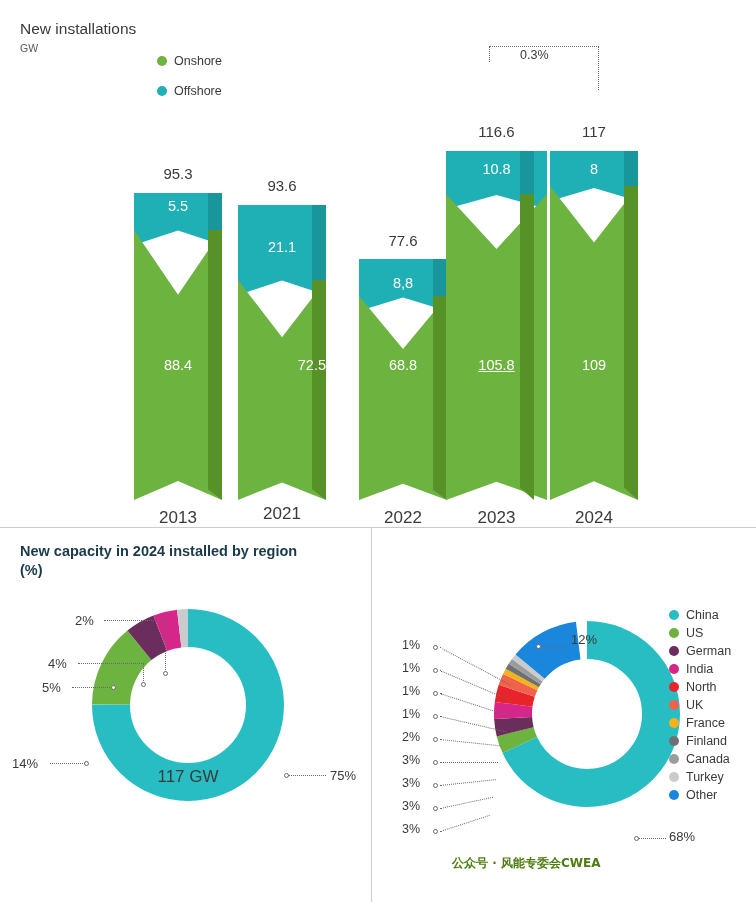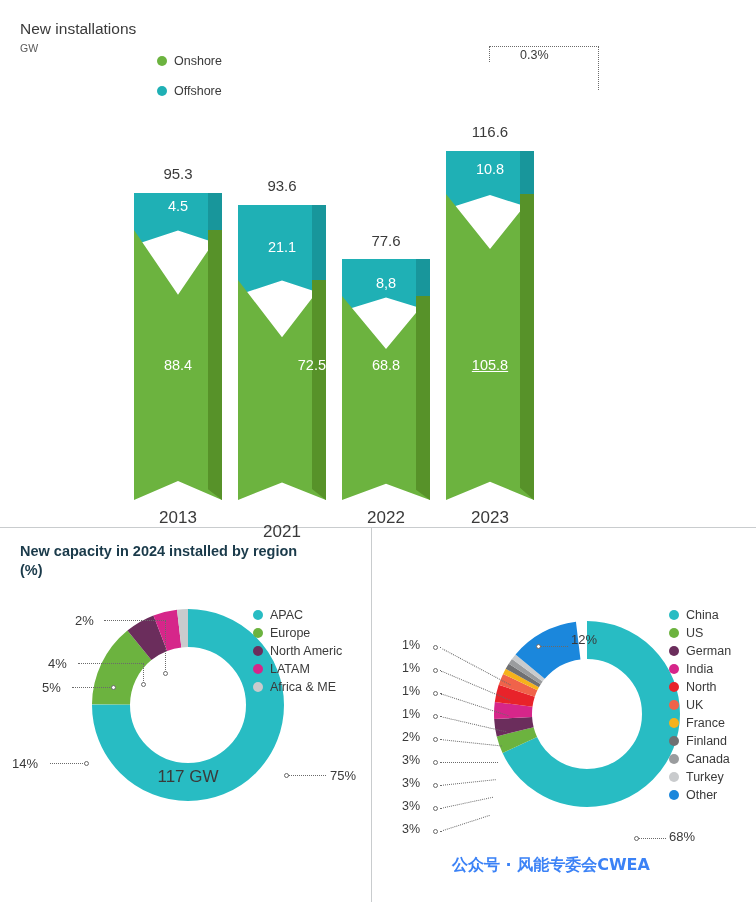--- a/index.html
+++ b/index.html
@@ -78,21 +78,21 @@
     position:absolute; width:5px; height:5px; border-radius:50%;
     border:1px solid #6a6a6a; background:#fff;
   }
   .dot-line { position:absolute; border-top:1px dotted #6a6a6a; height:0; }
   .dot-line-v { position:absolute; border-left:1px dotted #6a6a6a; width:0; }
   .diag-line { position:absolute; height:1px; background:transparent;
                border-top:1px dotted #6a6a6a; transform-origin: 0 0; }
 
   #watermark {
     position:absolute; left:452px; top:855px;
-    font-size:16px; font-weight:bold; color:#3b82f6;
+    font-size:12px; font-weight:bold; color:#4d7c0f;
     font-family:"DejaVu Sans", sans-serif;
   }
 </style>
 </head>
 <body>
 
 <div id="top-panel">
 
   <div id="top-title">New installations</div>
   <div id="top-unit">GW</div>
@@ -109,72 +109,85 @@
   <div class="dot-line-v" style="left:598px; top:46px; height:44px;"></div>
   <div id="pct-bracket-label">0.3%</div>
 
   <div class="bar-group" style="left:134px; width:88px; height:500px;">
     <div class="total-label" style="top:138px;">95.3</div>
 
     <div class="bar-offshore" style="top:166px; height:52px; background:#1fb0b5;
                 clip-path: polygon(0 0, 100% 0, 100% 100%, 50% 72%, 0 100%);"></div>
     <div class="bar-side-off" style="top:166px; height:52px; left:74px; background:#18969b;
                 clip-path: polygon(0 0, 100% 0, 100% 100%, 0 100%);"></div>
-    <div class="seg-label" style="top:171px;">4.5</div>
+    <div class="seg-label" style="top:171px;">5.5</div>
 
     <div class="bar-onshore" style="top:203px; height:270px; background:#6cb33f;
                 clip-path: polygon(0 0, 50% 24%, 100% 0, 100% 100%, 50% 93%, 0 100%);"></div>
     <div class="bar-side-on" style="top:203px; height:270px; left:74px; background:#579229;
                 clip-path: polygon(0 0, 100% 0, 100% 100%, 0 96%);"></div>
     <div class="seg-label" style="top:330px;">88.4</div>
     <div class="year-label" style="top:481px;">2013</div>
   </div>
 
   <div class="bar-group" style="left:238px; width:88px; height:500px;">
     <div class="total-label" style="top:150px;">93.6</div>
     <div class="bar-offshore" style="top:178px; height:90px; background:#1fb0b5;
                 clip-path: polygon(0 0, 100% 0, 100% 100%, 50% 84%, 0 100%);"></div>
     <div class="bar-side-off" style="top:178px; height:90px; left:74px; background:#18969b;"></div>
     <div class="seg-label" style="top:212px;">21.1</div>
     <div class="bar-onshore" style="top:253px; height:220px; background:#6cb33f;
                 clip-path: polygon(0 0, 50% 26%, 100% 0, 100% 100%, 50% 92%, 0 100%);"></div>
     <div class="bar-side-on" style="top:253px; height:220px; left:74px; background:#579229;
                 clip-path: polygon(0 0, 100% 0, 100% 100%, 0 95%);"></div>
     <div class="seg-label" style="top:330px;text-align:right;">72.5</div>
-    <div class="year-label" style="top:495px;">2021</div>
-  </div>
-
-  <div class="bar-group" style="left:342px; width:88px; height:500px;">
+    <div class="year-label" style="top:477px;">2021</div>
+  </div>
+
+  <div class="bar-group" style="left:359px; width:88px; height:500px;">
     <div class="total-label" style="top:205px;">77.6</div>
     <div class="bar-offshore" style="top:232px; height:52px; background:#1fb0b5;
                 clip-path: polygon(0 0, 100% 0, 100% 100%, 50% 74%, 0 100%);"></div>
     <div class="bar-side-off" style="top:232px; height:52px; left:74px; background:#18969b;"></div>
     <div class="seg-label" style="top:248px;">8,8</div>
     <div class="bar-onshore" style="top:269px; height:204px; background:#6cb33f;
                 clip-path: polygon(0 0, 50% 26%, 100% 0, 100% 100%, 50% 92%, 0 100%);"></div>
     <div class="bar-side-on" style="top:269px; height:204px; left:74px; background:#579229;
                 clip-path: polygon(0 0, 100% 0, 100% 100%, 0 95%);"></div>
     <div class="seg-label" style="top:330px;">68.8</div>
     <div class="year-label" style="top:481px;">2022</div>
   </div>
 
-  <div class="bar-group" style="left:446px; width:88px; height:500px;">
+  <div class="bar-group" style="left:446px; width:101px; height:500px;">
     <div class="total-label" style="top:96px;">116.6</div>
     <div class="bar-offshore" style="top:124px; height:58px; background:#1fb0b5;
                 clip-path: polygon(0 0, 100% 0, 100% 100%, 50% 76%, 0 100%);"></div>
     <div class="bar-side-off" style="top:124px; height:58px; left:74px; background:#18969b;"></div>
     <div class="seg-label" style="top:134px;">10.8</div>
     <div class="bar-onshore" style="top:167px; height:306px; background:#6cb33f;
                 clip-path: polygon(0 0, 50% 18%, 100% 0, 100% 100%, 50% 94%, 0 100%);"></div>
     <div class="bar-side-on" style="top:167px; height:306px; left:74px; background:#579229;
                 clip-path: polygon(0 0, 100% 0, 100% 100%, 0 96%);"></div>
     <div class="seg-label" style="top:330px;text-decoration:underline;">105.8</div>
     <div class="year-label" style="top:481px;">2023</div>
   </div>
 
+  <div class="bar-group" style="left:550px; width:88px; height:500px;">
+    <div class="total-label" style="top:96px;">117</div>
+    <div class="bar-offshore" style="top:124px; height:50px; background:#1fb0b5;
+                clip-path: polygon(0 0, 100% 0, 100% 100%, 50% 74%, 0 100%);"></div>
+    <div class="bar-side-off" style="top:124px; height:50px; left:74px; background:#18969b;"></div>
+    <div class="seg-label" style="top:134px;">8</div>
+    <div class="bar-onshore" style="top:159px; height:314px; background:#6cb33f;
+                clip-path: polygon(0 0, 50% 18%, 100% 0, 100% 100%, 50% 94%, 0 100%);"></div>
+    <div class="bar-side-on" style="top:159px; height:314px; left:74px; background:#579229;
+                clip-path: polygon(0 0, 100% 0, 100% 100%, 0 96%);"></div>
+    <div class="seg-label" style="top:330px;">109</div>
+    <div class="year-label" style="top:481px;">2024</div>
+  </div>
 </div>
 
 <div id="bottom-left">
   <div class="panel-title">New capacity in 2024 installed by region (%)</div>
 
   <svg width="230" height="230" style="position:absolute; left:73px; top:62px;">
     <g transform="translate(115,115)">
 
       <circle r="77" fill="none" stroke="#28bcc3" stroke-width="38" stroke-dasharray="362.8 483.8" transform="rotate(-90)"></circle>
       <circle r="77" fill="none" stroke="#6cb33f" stroke-width="38" stroke-dasharray="67.7 483.8" stroke-dashoffset="-362.8" transform="rotate(-90)"></circle>
@@ -200,27 +213,20 @@
   <div class="callout" style="left:48px; top:128px;">4%</div>
   <div class="dot-line" style="left:78px; top:135px; width:66px;"></div>
   <div class="dot-line-v" style="left:143px; top:135px; height:20px;"></div>
   <div class="hollow-dot" style="left:141px; top:154px;"></div>
 
   <div class="callout" style="left:75px; top:85px;">2%</div>
   <div class="dot-line" style="left:104px; top:92px; width:62px;"></div>
   <div class="dot-line-v" style="left:165px; top:92px; height:52px;"></div>
   <div class="hollow-dot" style="left:163px; top:143px;"></div>
 
-  <div class="donut-legend" style="left:253px; top:80px;">
-    <div><span class="lg-dot" style="background:#28bcc3"></span><span>APAC</span></div>
-    <div><span class="lg-dot" style="background:#6cb33f"></span><span>Europe</span></div>
-    <div><span class="lg-dot" style="background:#6b2d5c"></span><span>North Americ</span></div>
-    <div><span class="lg-dot" style="background:#d6268a"></span><span>LATAM</span></div>
-    <div><span class="lg-dot" style="background:#c9cbcd"></span><span>Africa &amp; ME</span></div>
-  </div>
 </div>
 
 <div id="bottom-right">
 
   <svg width="220" height="220" style="position:absolute; left:105px; top:76px;">
     <g transform="translate(110,110)">
 
       <circle r="74" fill="none" stroke="#28bcc3" stroke-width="38" stroke-dasharray="316.2 465" stroke-dashoffset="0" transform="rotate(-90)"></circle>
       <circle r="74" fill="none" stroke="#6cb33f" stroke-width="38" stroke-dasharray="13.9 465" stroke-dashoffset="-316.2" transform="rotate(-90)"></circle>
       <circle r="74" fill="none" stroke="#6b2d5c" stroke-width="38" stroke-dasharray="13.9 465" stroke-dashoffset="-330.1" transform="rotate(-90)"></circle>

